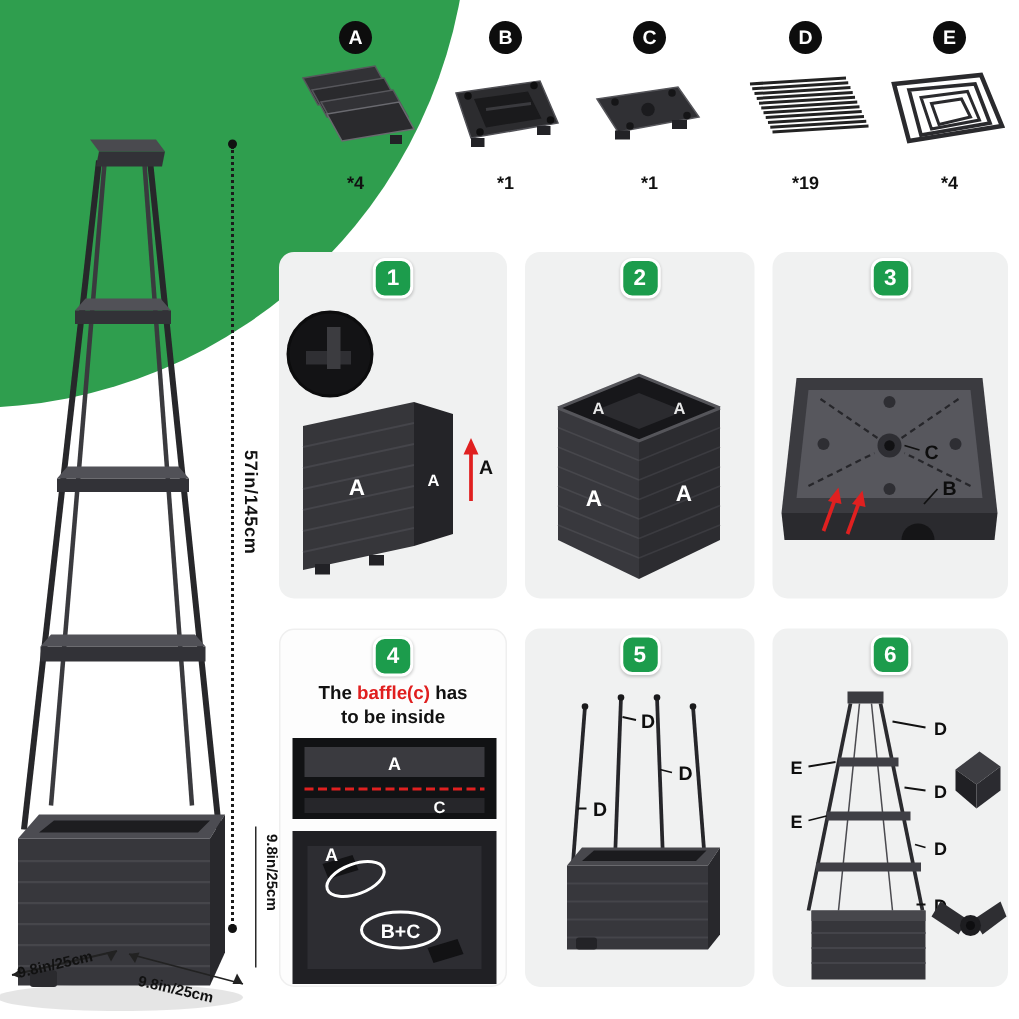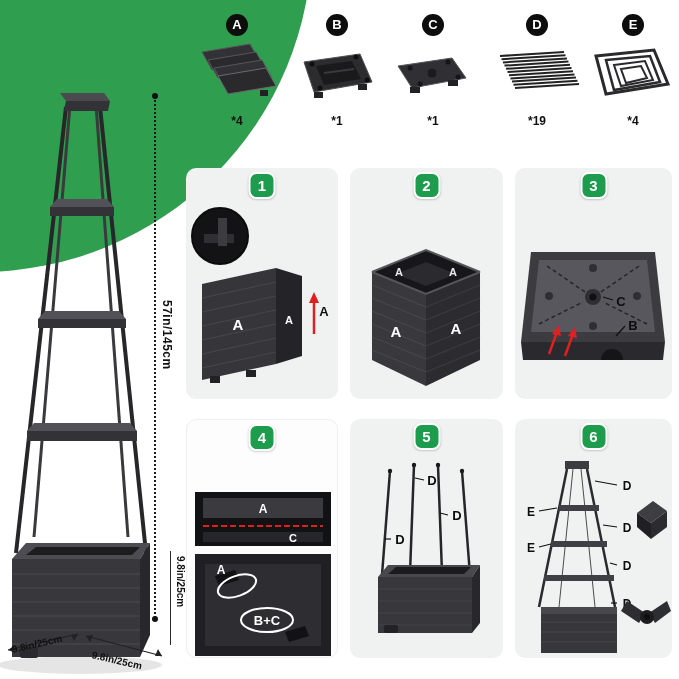--- a/index.html
+++ b/index.html
@@ -238,20 +238,24 @@
       <polygon points="60,123 53,132 62,134" fill="#e02020"></polygon>
       <line x1="98" y1="96" x2="88" y2="93" stroke="#111" stroke-width="1.2"></line>
       <text x="106" y="102" text-anchor="middle" font-size="13" font-weight="bold" fill="#0d0d0d">C</text>
       <line x1="110" y1="122" x2="101" y2="132" stroke="#111" stroke-width="1.2"></line>
       <text x="118" y="126" text-anchor="middle" font-size="13" font-weight="bold" fill="#0d0d0d">B</text>
     </svg>
   </div>
 
   <div class="card" id="step4">
     <div class="badge">4</div>
+    <div class="note">
+      <span>The </span><span class="hl">baffle(c)</span><span> has</span><br>
+      <span>to be inside</span>
+    </div>
     <svg class="step-art" width="152" height="168" viewBox="0 0 152 168">
       <rect x="8" y="2" width="136" height="54" fill="#111214"></rect>
       <rect x="16" y="8" width="120" height="20" fill="#3a3a3f"></rect>
       <text x="76" y="23" text-anchor="middle" font-size="12" font-weight="bold" fill="#ffffff">A</text>
       <line x1="16" y1="36" x2="136" y2="36" stroke="#e02020" stroke-width="2" stroke-dasharray="6,3"></line>
       <rect x="16" y="42" width="120" height="10" fill="#26262a"></rect>
       <text x="106" y="52" text-anchor="middle" font-size="11" font-weight="bold" fill="#ffffff">C</text>
       <rect x="8" y="64" width="136" height="102" fill="#202024"></rect>
       <rect x="18" y="74" width="116" height="82" fill="#2d2d32"></rect>
       <polygon points="28,86 48,80 52,90 32,96" fill="#121214"></polygon>

